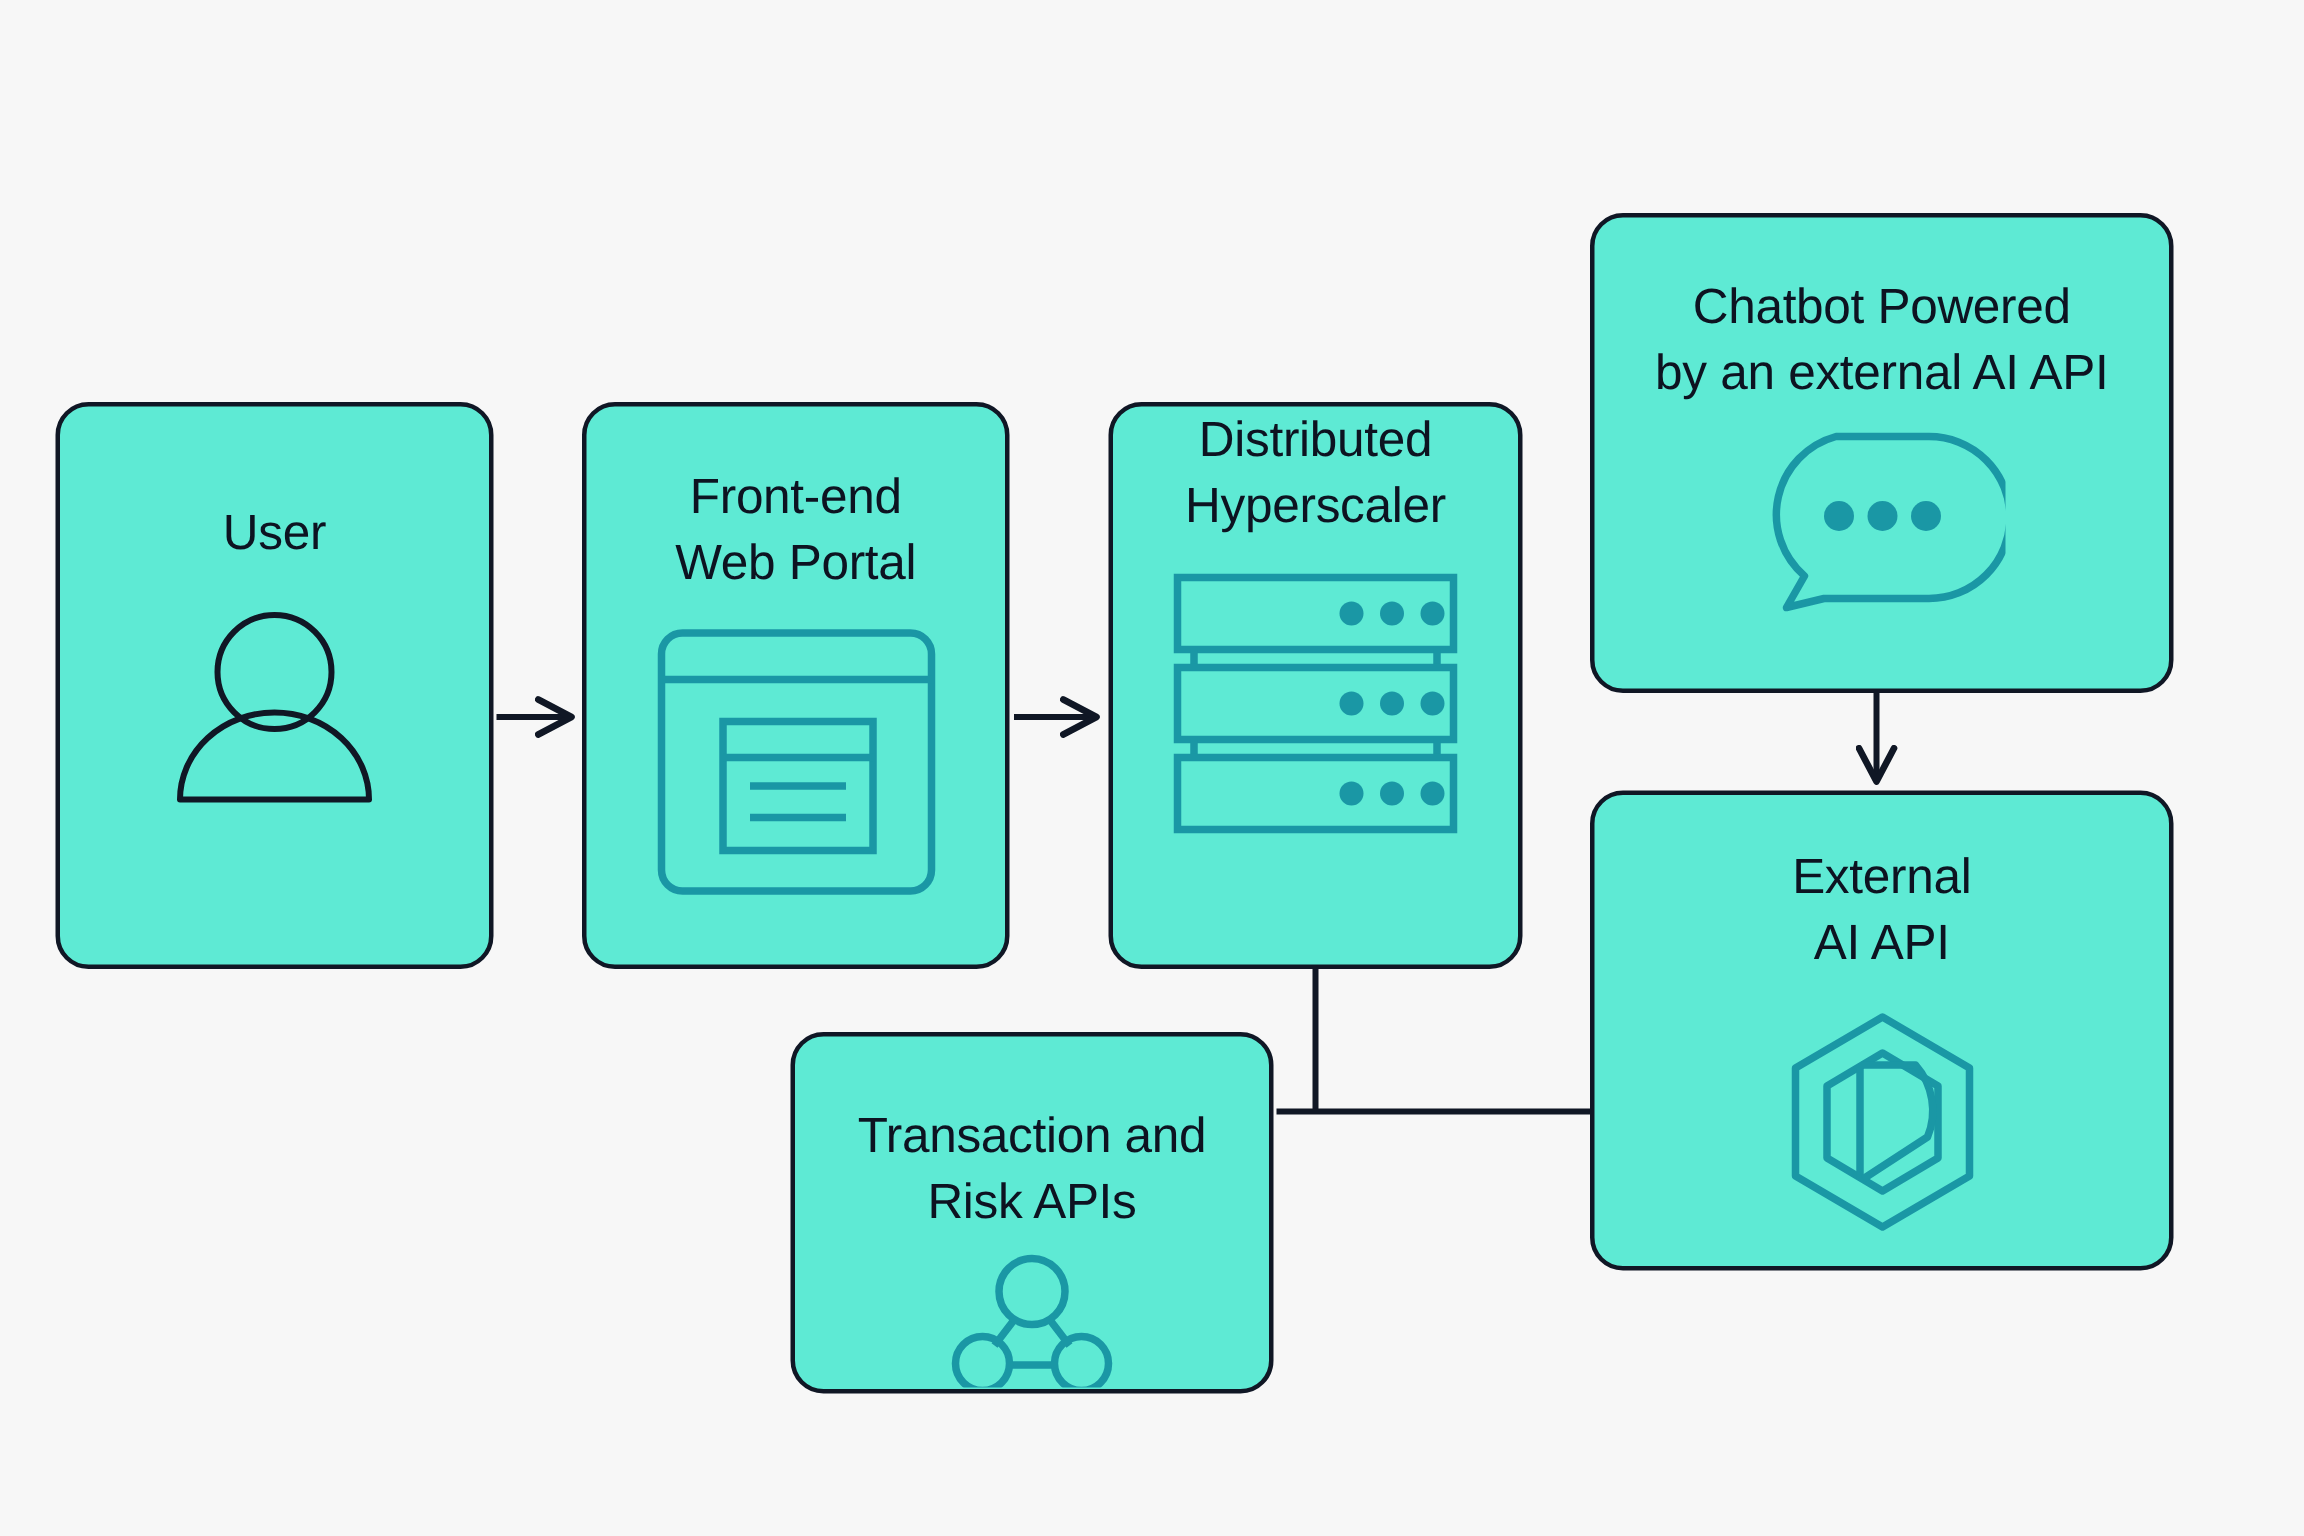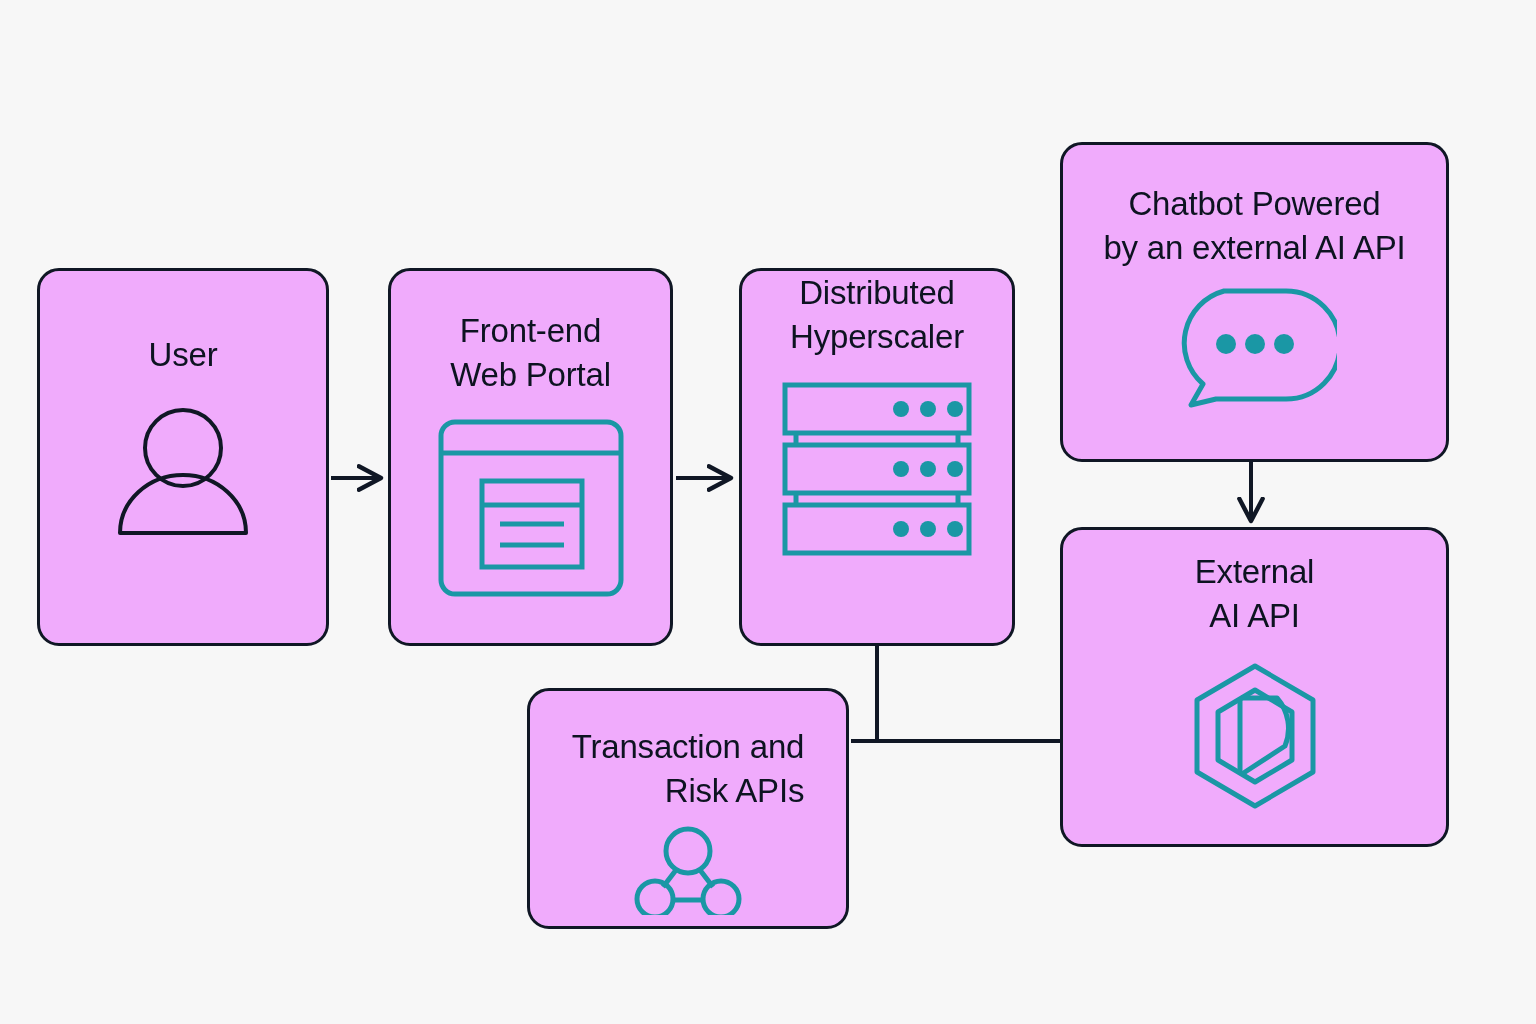--- a/index.html
+++ b/index.html
@@ -11,21 +11,21 @@
     position: relative;
     width: 1536px;
     height: 1024px;
     background: #f7f7f7;
     font-family: "Liberation Sans", sans-serif;
     overflow: hidden;
   }
   .node {
     position: absolute;
     box-sizing: border-box;
-    background: #f0abfc;
+    background: #5eead4;
     border: 3px solid #101725;
     border-radius: 22px;
     display: flex;
     flex-direction: column;
     align-items: center;
   }
   .node-label {
     text-align: center;
     color: #0d1321;
     font-size: 33px;
@@ -44,22 +44,22 @@
   #node-portal      { left: 388px;  top: 268px; width: 285px; height: 378px; }
   #node-hyperscaler { left: 739px;  top: 268px; width: 276px; height: 378px; }
   #node-chatbot     { left: 1060px; top: 142px; width: 389px; height: 320px; }
   #node-externalapi { left: 1060px; top: 527px; width: 389px; height: 320px; }
   #node-transaction { left: 527px;  top: 688px; width: 322px; height: 241px; }
 
   #node-user .node-label        { margin-top: 62px; }
   #node-portal .node-label      { margin-top: 38px; }
   #node-hyperscaler .node-label { }
   #node-chatbot .node-label     { margin-top: 37px; }
-  #node-externalapi .node-label { margin-top: 20px; }
-  #node-transaction .node-label { margin-top: 34px; text-align: right; }
+  #node-externalapi .node-label { margin-top: 32px; }
+  #node-transaction .node-label { margin-top: 44px; }
 
   #node-user .node-icon        { margin-top: 26px; }
   #node-portal .node-icon      { margin-top: 22px; }
   #node-hyperscaler .node-icon { margin-top: 23px; }
   #node-chatbot .node-icon     { margin-top: 18px; }
   #node-externalapi .node-icon { margin-top: 24px; }
   #node-transaction .node-icon { margin-top: 12px; }
 
   
   .connector {

